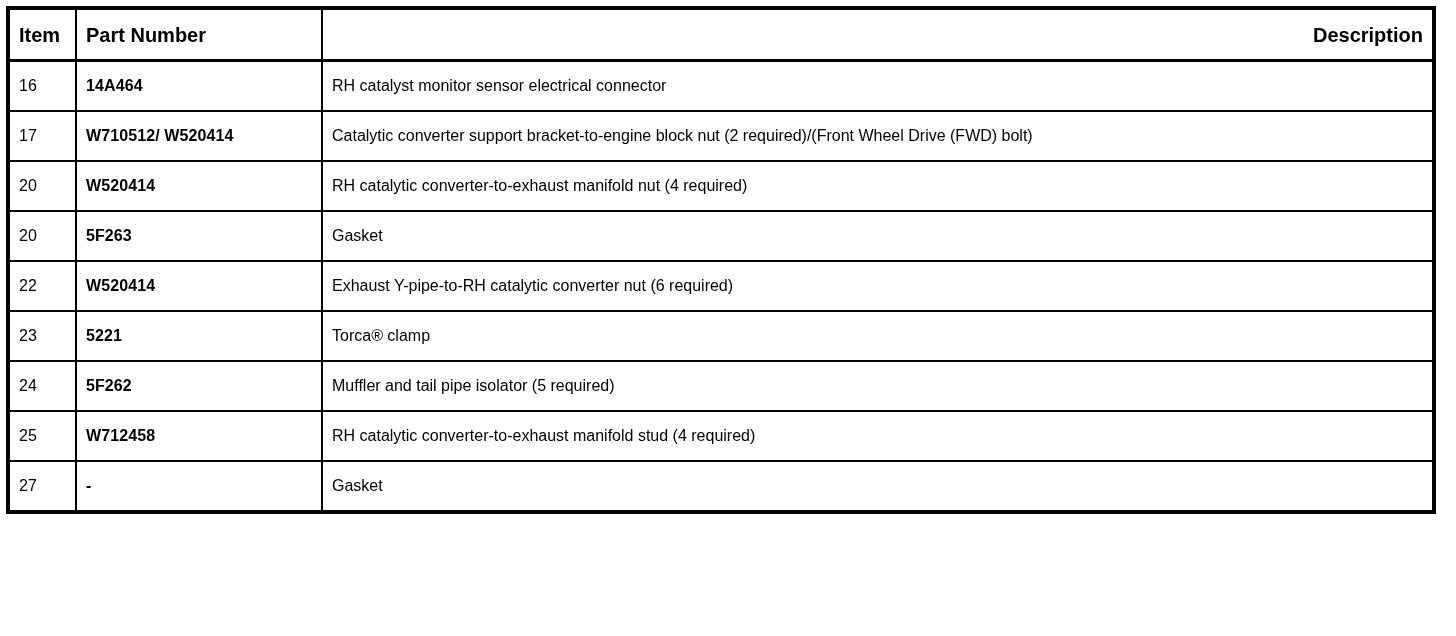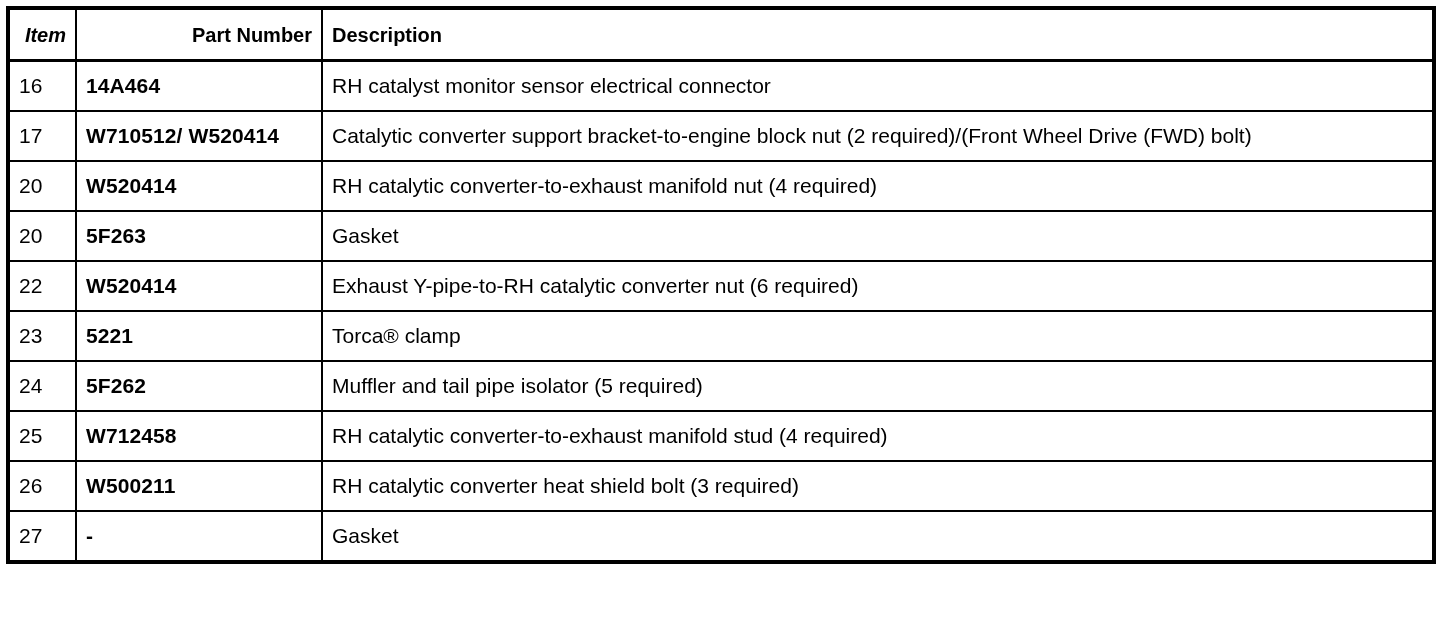--- a/index.html
+++ b/index.html
@@ -35,37 +35,37 @@
   table.parts-table col.col-item    { width: 68px;  }
   table.parts-table col.col-part    { width: 246px; }
   table.parts-table col.col-desc    { width: 1112px;}
 
   table.parts-table th,
   table.parts-table td {
     border: 2px solid #000000;
     padding: 0 9px;
     height: 48px;
     vertical-align: middle;
-    font-size: 21px;
+    font-size: 16px;
     line-height: 22px;
     white-space: nowrap;
     overflow: hidden;
     background: #ffffff;
   }
 
   table.parts-table thead th {
     font-weight: bold;
     font-size: 20px;
     height: 49px;
     border-bottom: 3px solid #000000;
   }
 
-  th.th-item        { text-align: right; padding-left: 8px; font-style: italic; }
-  th.th-part        { text-align: right; }
-  th.th-description { text-align: left; }
+  th.th-item        { text-align: left; padding-left: 8px; }
+  th.th-part        { text-align: left; }
+  th.th-description { text-align: right; }
 
   td.cell-item {
     text-align: left;
     padding-left: 8px;
     font-size: 19px;
   }
   td.cell-part {
     text-align: left;
     padding-left: 9px;
     font-size: 19px;
@@ -139,24 +139,19 @@
           <td class="cell-item">24</td>
           <td class="cell-part">5F262</td>
           <td class="cell-description">Muffler and tail pipe isolator (5 required)</td>
         </tr>
         <tr>
           <td class="cell-item">25</td>
           <td class="cell-part">W712458</td>
           <td class="cell-description">RH catalytic converter-to-exhaust manifold stud (4 required)</td>
         </tr>
         <tr>
-          <td class="cell-item">26</td>
-          <td class="cell-part">W500211</td>
-          <td class="cell-description">RH catalytic converter heat shield bolt (3 required)</td>
-        </tr>
-        <tr>
           <td class="cell-item">27</td>
           <td class="cell-part">-</td>
           <td class="cell-description">Gasket</td>
         </tr>
       </tbody>
   </table>
 </div>
 
 </body></html>

